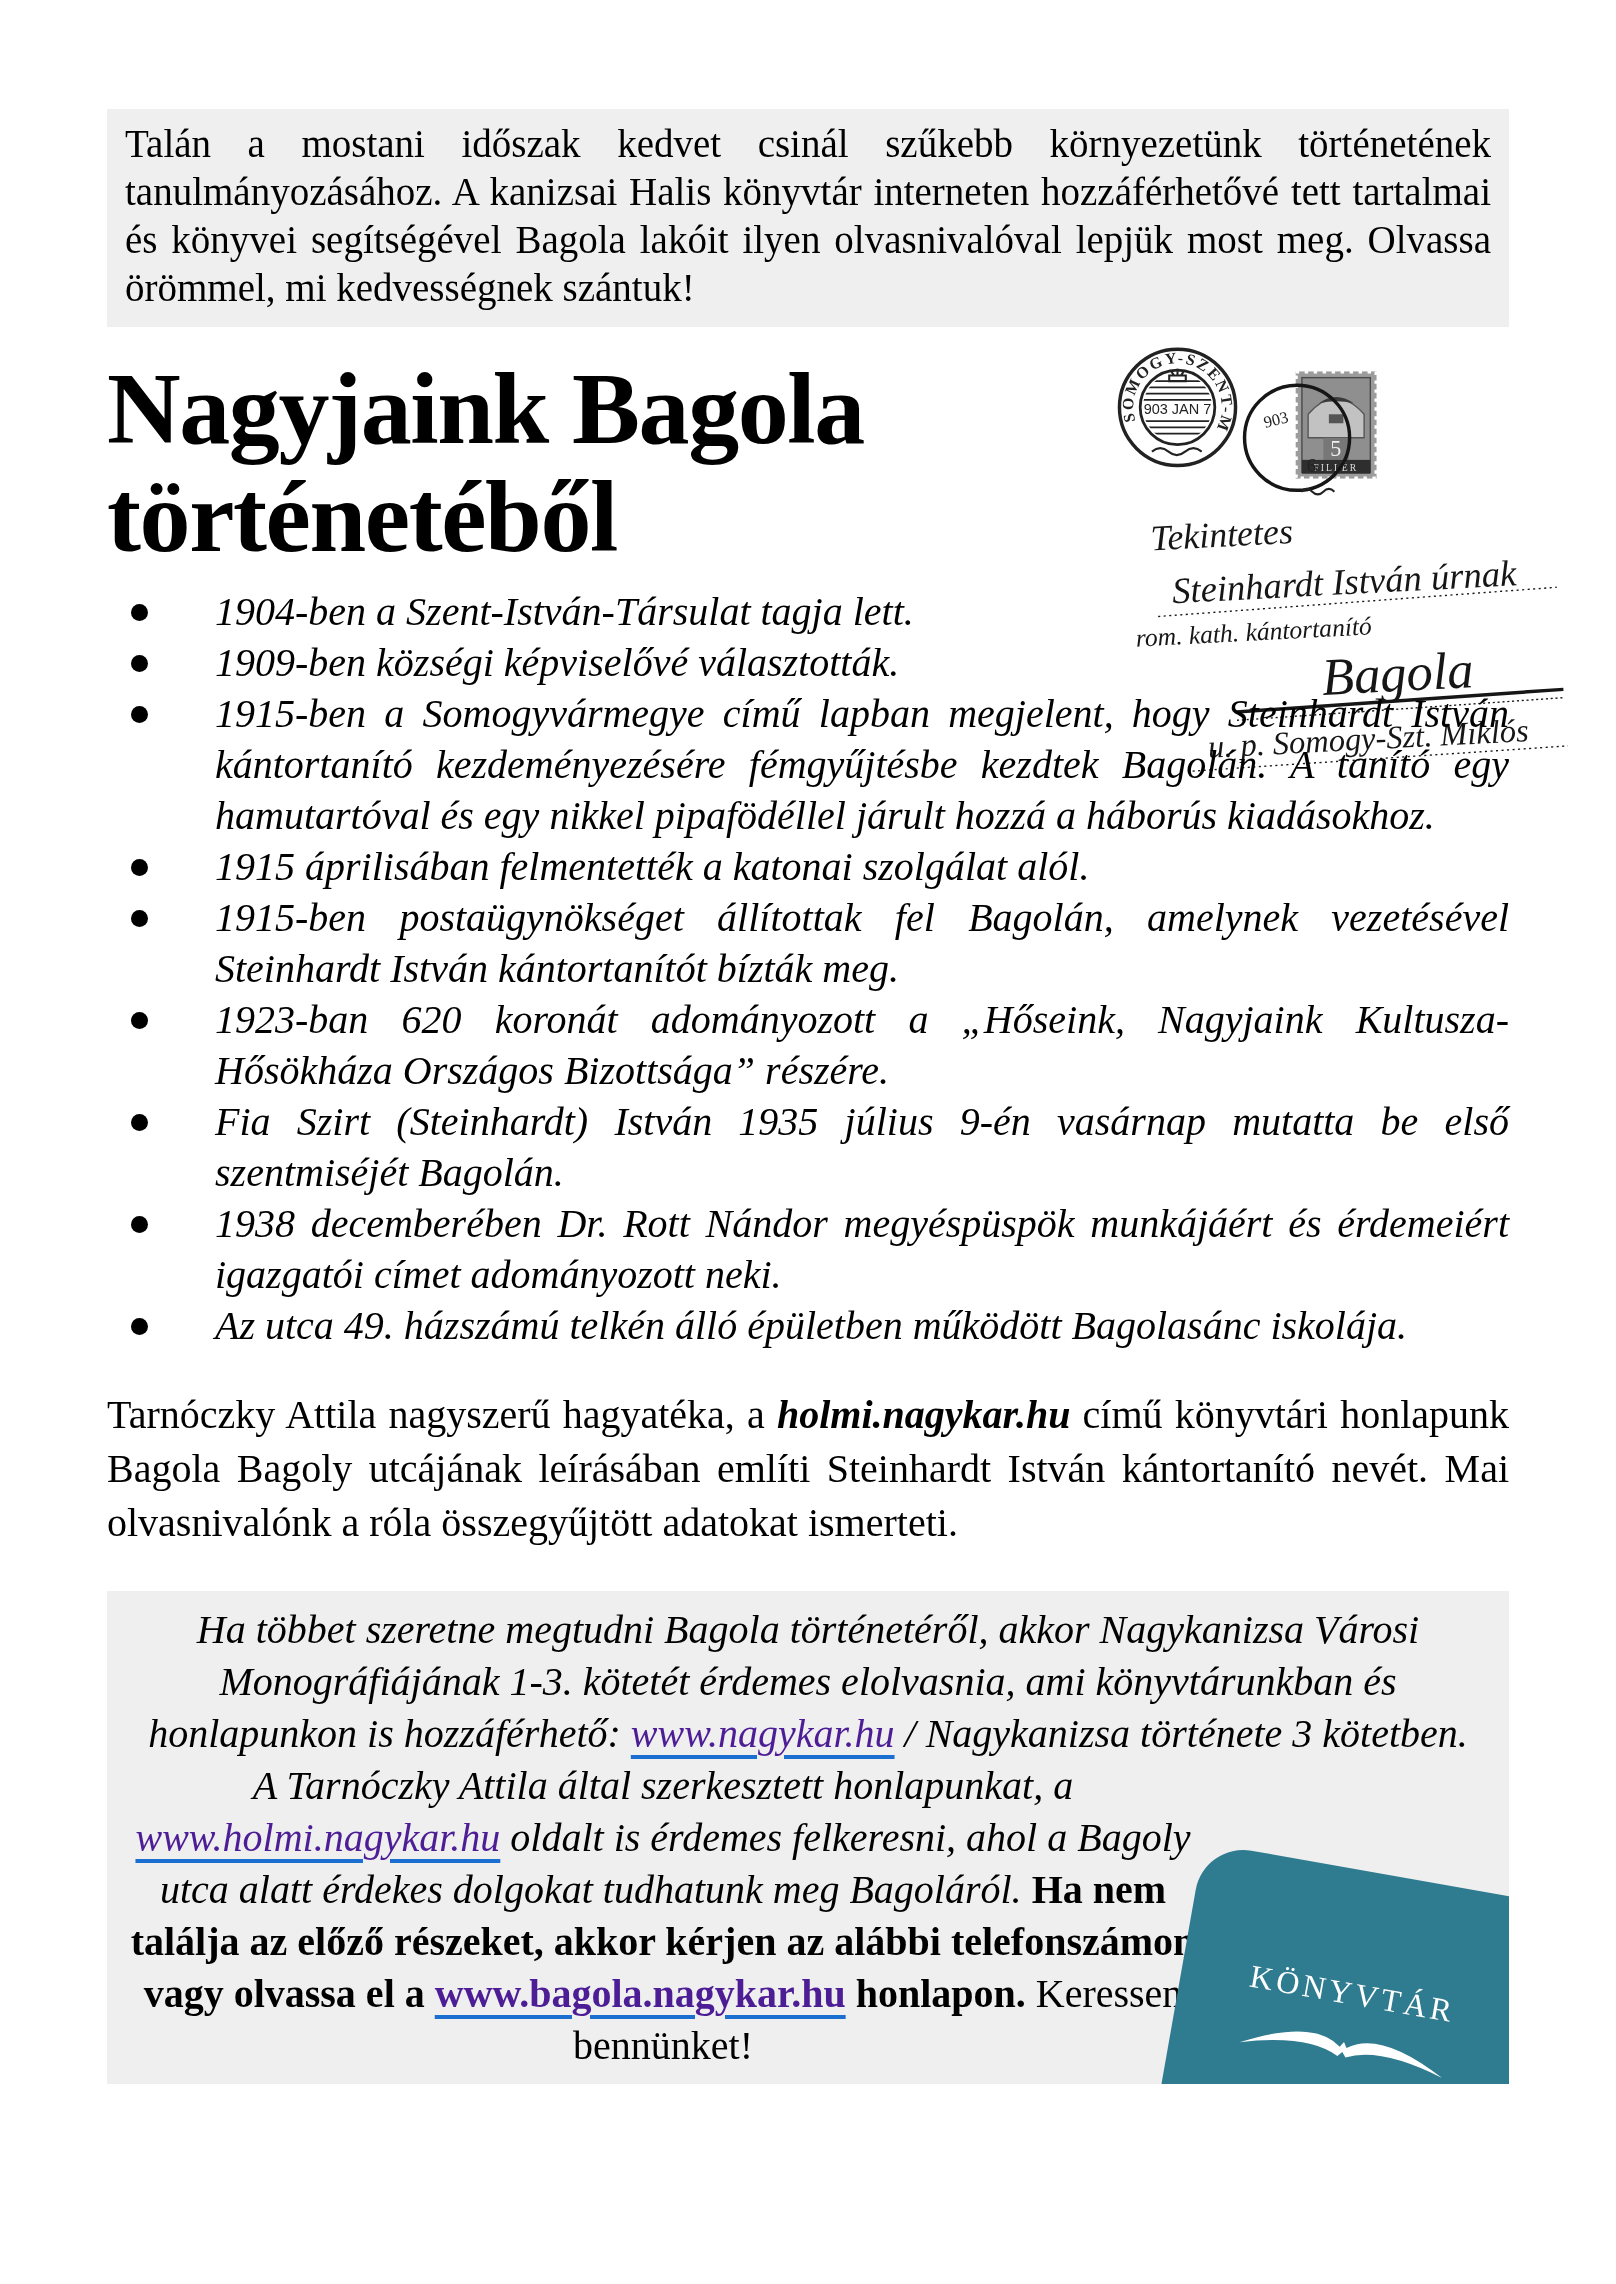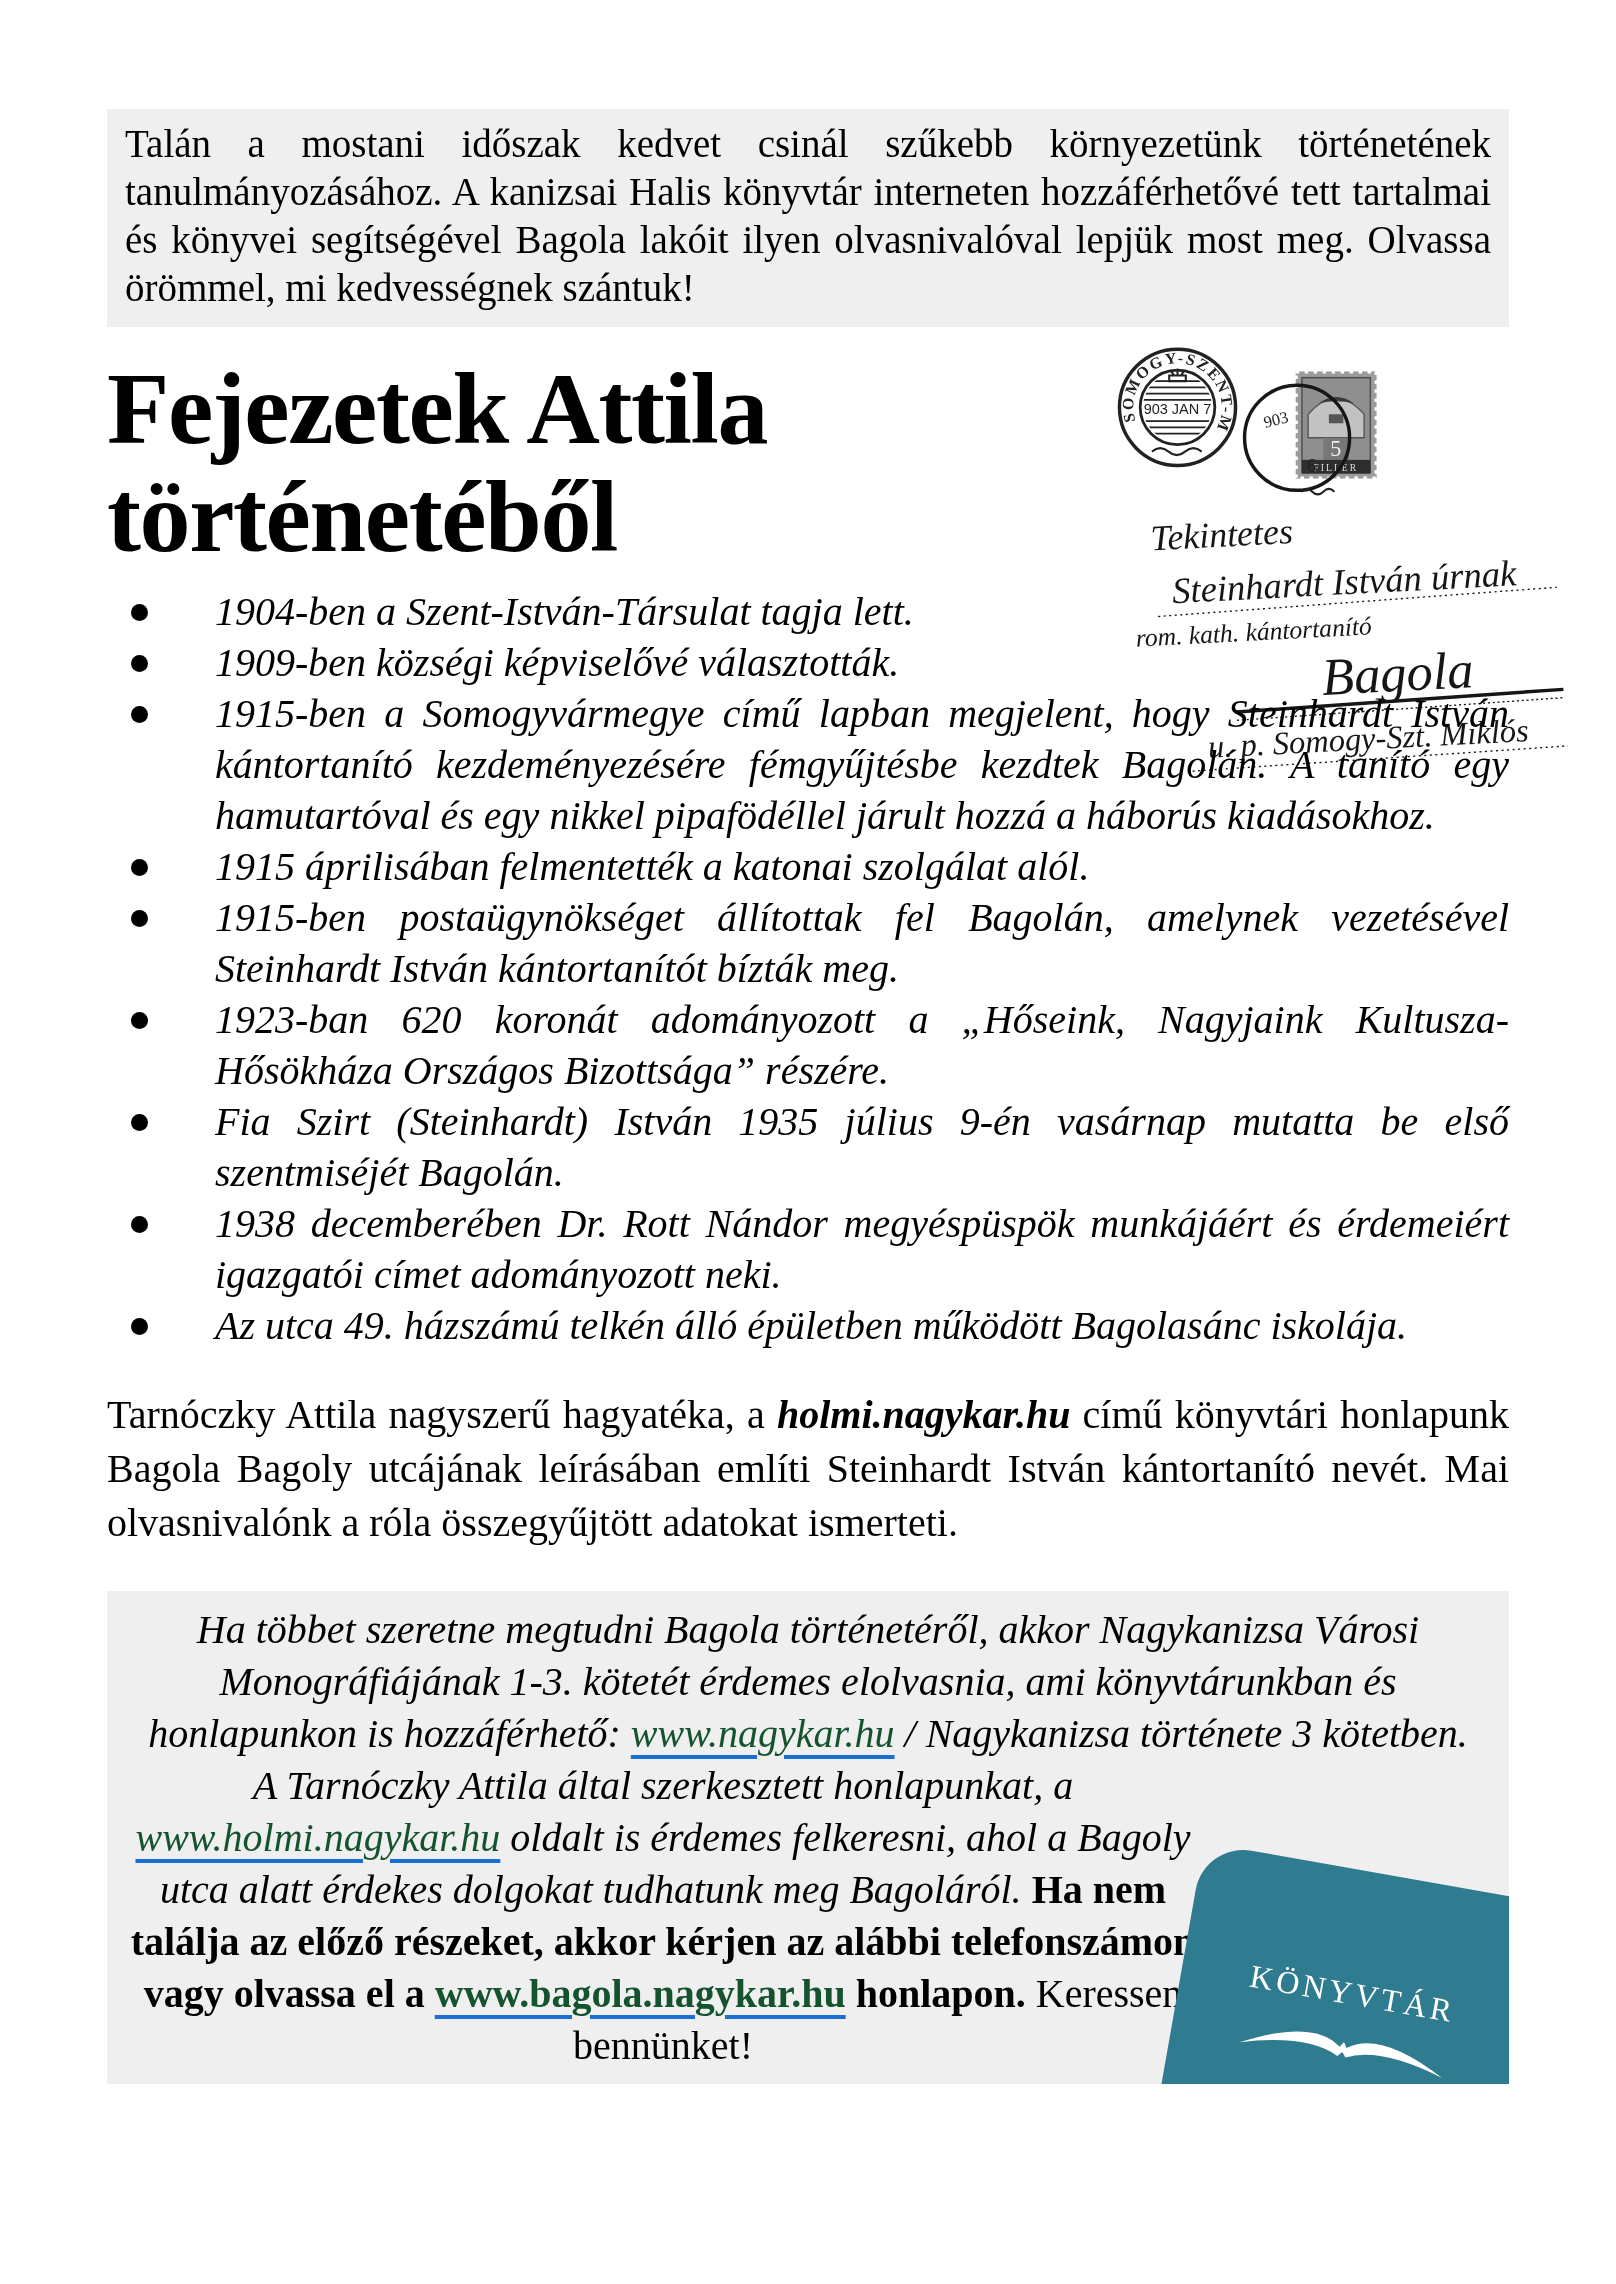--- a/index.html
+++ b/index.html
@@ -28,21 +28,21 @@
   .bullet-dot { position:absolute; left:23.5px; top:17.3px; width:17.3px; height:17.3px; border-radius:50%; background:#000; }
 
   .closing { margin-top:37px; font-size:40px; line-height:54px; text-align:justify; width:1402px; }
   .closing .emph { font-weight:bold; font-style:italic; }
 
   
   .footer-box { margin-top:41px; background:#efefef; padding:12.4px 16.6px; position:relative; overflow:hidden; font-style:italic; font-size:40px; line-height:52px; }
   .footer-box p { margin:0;text-align:center; }
   .f-just { text-align:justify; }
   .up { font-style:normal; }
-  a.doc-link { color:#14532d; text-decoration:underline; text-decoration-color:#1b6fd0; text-decoration-thickness:4.1px; text-underline-offset:8.3px; cursor:pointer; }
+  a.doc-link { color:#4c1d95; text-decoration:underline; text-decoration-color:#1b6fd0; text-decoration-thickness:4.1px; text-underline-offset:8.3px; cursor:pointer; }
   a.doc-link.bold { font-weight:bold; font-style:normal; }
   .logo-spacer { float:right; width:290px; height:215px; margin-top:55px; }
 
   
   .logo-art { position:absolute; right:-21px; bottom:-28px; width:373px; height:290px; }
   .badge { position:absolute; left:38px; top:28px; width:345px; height:297px; background:#2f7b90; border-radius:48px 7px 0 0; transform:rotate(10deg); transform-origin:48px 48px; }
   .badge-label { font-style:normal; color:#ffffff; font-size:32px; letter-spacing:3.5px; text-align:center; margin-top:97px; font-family:"Liberation Serif",serif; }
   .badge-book { display:block; margin:4.1px auto 0 auto; }
 </style>
 </head>
@@ -108,21 +108,21 @@
         <line x1="200" y1="388" x2="778" y2="376" stroke="#161616" stroke-width="2" stroke-dasharray="3 5"></line>
         <text x="166" y="430" font-size="37">rom. kath. kántortanító</text>
         <text x="432" y="514" font-size="76">Bagola</text>
         <line x1="306" y1="532" x2="780" y2="524" stroke="#161616" stroke-width="5"></line>
         <line x1="306" y1="544" x2="780" y2="536" stroke="#161616" stroke-width="2" stroke-dasharray="3 4"></line>
         <text x="262" y="596" font-size="47">u. p. Somogy-Szt. Miklós</text>
         <line x1="238" y1="614" x2="786" y2="606" stroke="#161616" stroke-width="2" stroke-dasharray="3 5"></line>
       </g>
     </svg>
 
-    <h1 class="main-title"><span>Fejezetek Attila</span><br><span>történetéből</span></h1>
+    <h1 class="main-title"><span>Nagyjaink Bagola</span><br><span>történetéből</span></h1>
 
 
     <ul class="facts">
       <li><span class="bullet-dot"></span><span>1904-ben a Szent-István-Társulat tagja lett.</span></li>
       <li><span class="bullet-dot"></span><span>1909-ben községi képviselővé választották.</span></li>
       <li><span class="bullet-dot"></span><span>1915-ben a Somogyvármegye című lapban megjelent, hogy Steinhardt István kántortanító kezdeményezésére fémgyűjtésbe kezdtek Bagolán. A tanító egy hamutartóval és egy nikkel pipafödéllel járult hozzá a háborús kiadásokhoz.</span></li>
       <li><span class="bullet-dot"></span><span>1915 áprilisában felmentették a katonai szolgálat alól.</span></li>
       <li><span class="bullet-dot"></span><span>1915-ben postaügynökséget állítottak fel Bagolán, amelynek vezetésével Steinhardt István kántortanítót bízták meg.</span></li>
       <li><span class="bullet-dot"></span><span>1923-ban 620 koronát adományozott a „Hőseink, Nagyjaink Kultusza-Hősökháza Országos Bizottsága” részére.</span></li>
       <li><span class="bullet-dot"></span><span>Fia Szirt (Steinhardt) István 1935 július 9-én vasárnap mutatta be első szentmiséjét Bagolán.</span></li>

